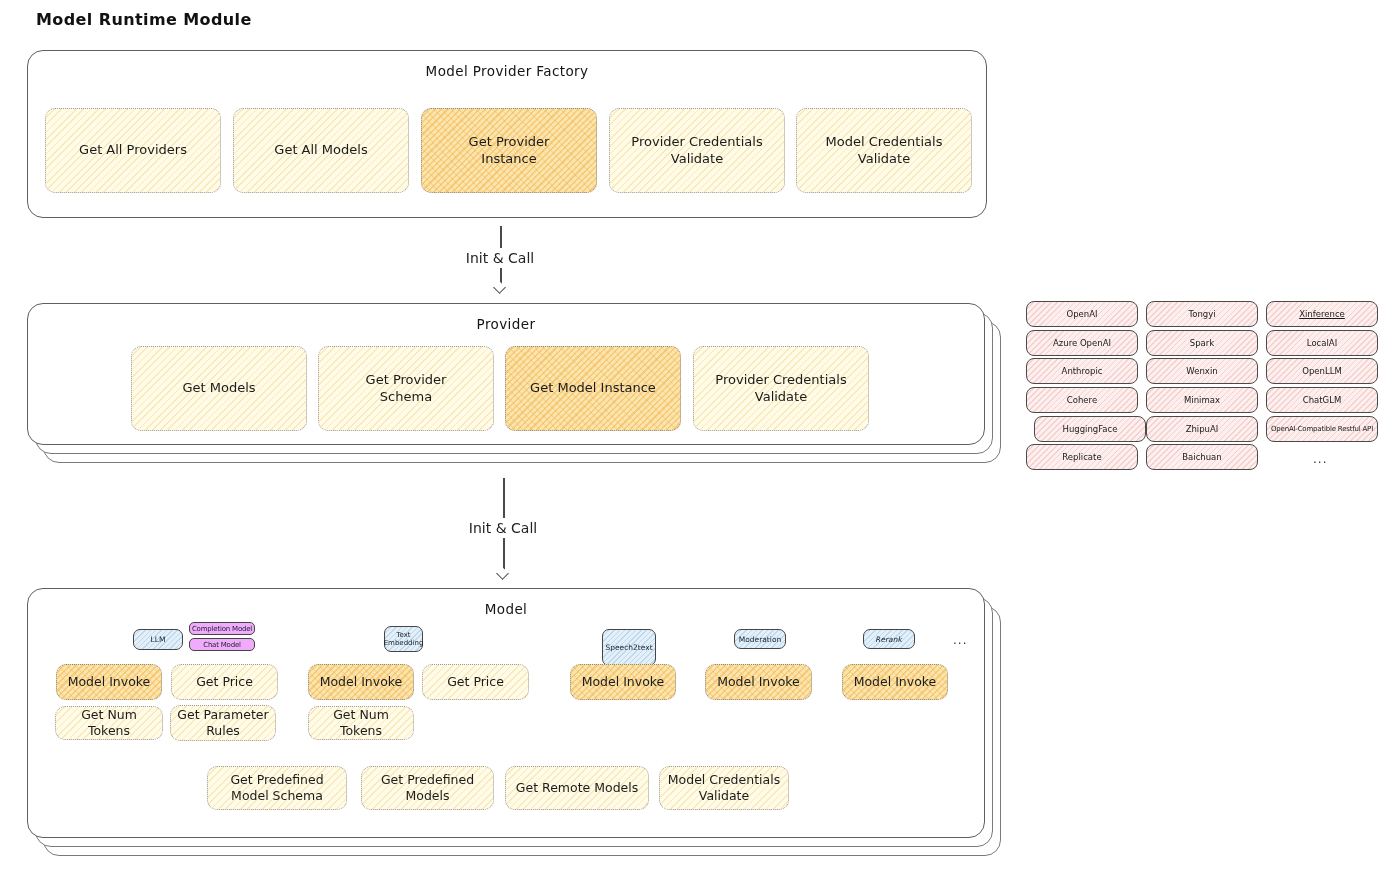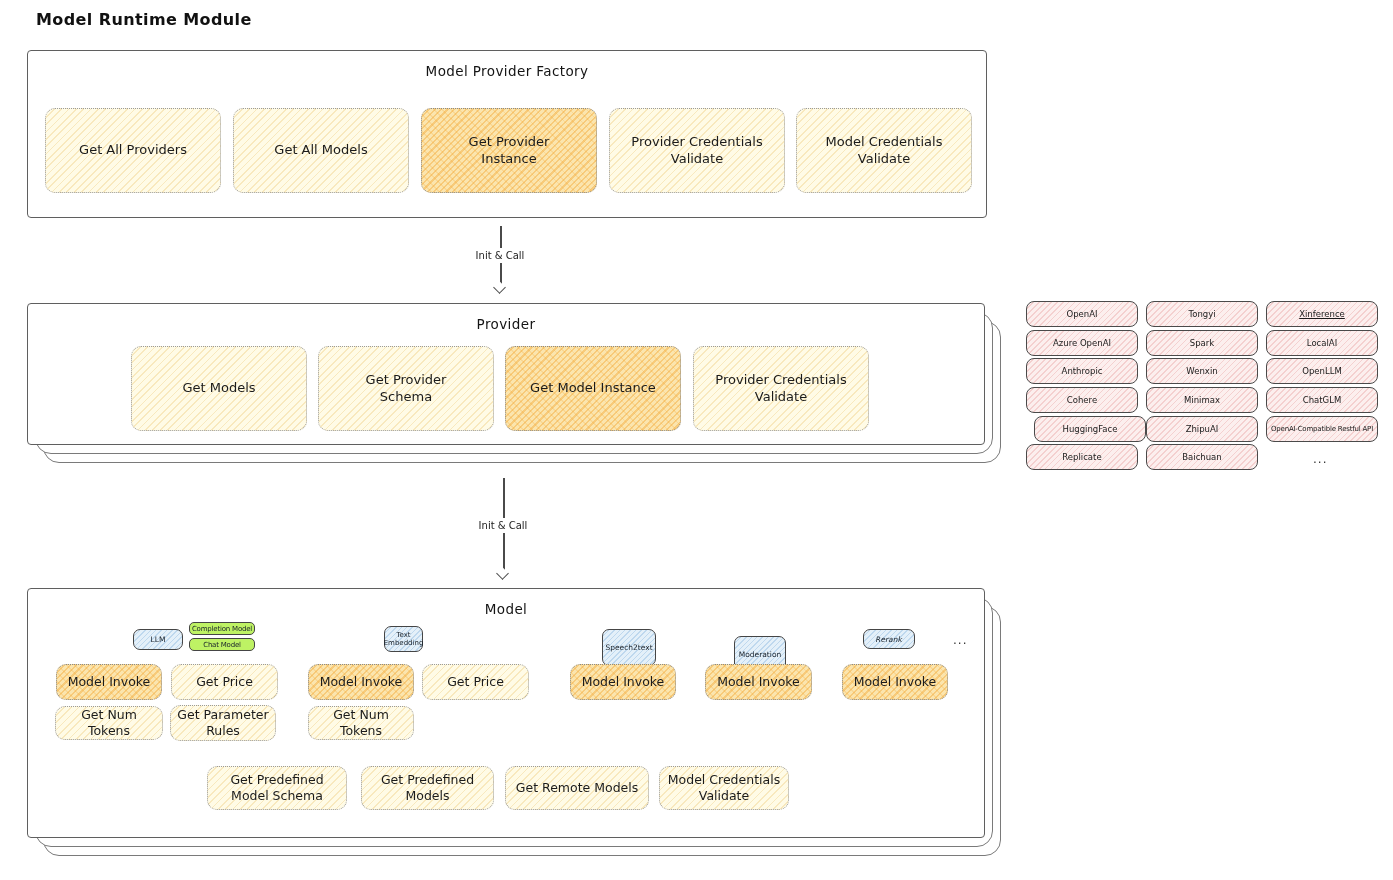--- a/index.html
+++ b/index.html
@@ -13,21 +13,21 @@
   .canvas { position:relative; width:1393px; height:880px; background:#ffffff; }
 
   .page-title {
     position:absolute; left:36px; top:10px;
     font-size:16px; font-weight:600; letter-spacing:0.4px; color:#111;
   }
 
   
   .container {
     position:absolute; background:#fff;
-    border:1.6px solid #5f5f5f; border-radius:4px;
+    border:1.6px solid #5f5f5f; border-radius:16px;
     z-index:3;
   }
   .stack-layer {
     position:absolute; background:#fff;
     border:1.4px solid #7a7a7a; border-radius:16px;
   }
   .container-title {
     position:absolute; top:12px; left:0; width:100%;
     text-align:center; font-size:13.5px; letter-spacing:0.4px; color:#141414;
   }
@@ -71,39 +71,39 @@
     text-align:center; font-size:7.5px; line-height:1.2; color:#17202a;
     border:1.3px solid #454545; border-radius:7px;
     background-color:#E4F0F9;
     background-image:repeating-linear-gradient(135deg, rgba(110,165,215,0.32) 0 1px, transparent 1px 3.8px);
   }
   .minitab {
     position:absolute;
     display:flex; align-items:center; justify-content:center;
     font-size:7px; letter-spacing:-0.2px; white-space:nowrap; color:#17202a;
     border:1.2px solid #454545; border-radius:5px;
-    background:#bef264;
+    background:#f0abfc;
   }
 
   .ellipsis { position:absolute; font-size:12px; color:#333; letter-spacing:1px; }
 
   
   .arrow { position:absolute; z-index:2; }
   .arrow .shaft { position:absolute; left:50%; top:0; width:1.5px; height:100%; background:#4a4a4a; }
   .arrow .head {
     position:absolute; left:50%; bottom:0;
     width:9px; height:9px; margin-left:-5px;
     border-right:1.6px solid #4a4a4a; border-bottom:1.6px solid #4a4a4a;
     transform:rotate(45deg); transform-origin:center;
     background:#fff;
   }
   .arrow .arrow-label {
     position:absolute; left:50%; transform:translateX(-50%);
     background:#fff; padding:2px 4px;
-    font-size:10px; white-space:nowrap; color:#222;
+    font-size:14px; white-space:nowrap; color:#222;
   }
 </style>
 </head>
 <body>
 
 <div class="canvas">
 
   <div class="page-title">Model Runtime Module</div>
 
   <div class="container" style="left:27px; top:50px; width:960px; height:168px;">
@@ -159,21 +159,21 @@
   <div class="stack-layer" style="left:43px; top:606px; width:958px; height:250px; z-index:1;"></div>
   <div class="stack-layer" style="left:35px; top:597px; width:958px; height:250px; z-index:2;"></div>
   <div class="container" style="left:27px; top:588px; width:958px; height:250px;">
     <div class="container-title">Model</div>
 
     <div class="bluetab" style="left:105px; top:40px; width:50px; height:21px;">LLM</div>
     <div class="minitab" style="left:161px; top:33px; width:66px; height:13px;">Completion Model</div>
     <div class="minitab" style="left:161px; top:49px; width:66px; height:13px;">Chat Model</div>
     <div class="bluetab" style="left:356px; top:37px; width:39px; height:26px; font-size:7px; padding:0 6px;">Text Embedding</div>
     <div class="bluetab" style="left:574px; top:40px; width:54px; height:37px;">Speech2text</div>
-    <div class="bluetab" style="left:706px; top:47px; width:52px; height:36px;">Moderation</div>
+    <div class="bluetab" style="left:706px; top:40px; width:52px; height:20px;">Moderation</div>
     <div class="bluetab" style="left:835px; top:40px; width:52px; height:20px;font-style:italic;">Rerank</div>
     <div class="ellipsis" style="left:925px; top:44px;">...</div>
 
     <div class="opbox highlight small" style="left:28px;  top:75px; width:106px; height:36px;">Model Invoke</div>
     <div class="opbox small" style="left:143px; top:75px; width:107px; height:36px;">Get Price</div>
     <div class="opbox highlight small" style="left:280px; top:75px; width:106px; height:36px;">Model Invoke</div>
     <div class="opbox small" style="left:394px; top:75px; width:107px; height:36px;">Get Price</div>
     <div class="opbox highlight small" style="left:542px; top:75px; width:106px; height:36px;">Model Invoke</div>
     <div class="opbox highlight small" style="left:677px; top:75px; width:107px; height:36px;">Model Invoke</div>
     <div class="opbox highlight small" style="left:814px; top:75px; width:106px; height:36px;">Model Invoke</div>

